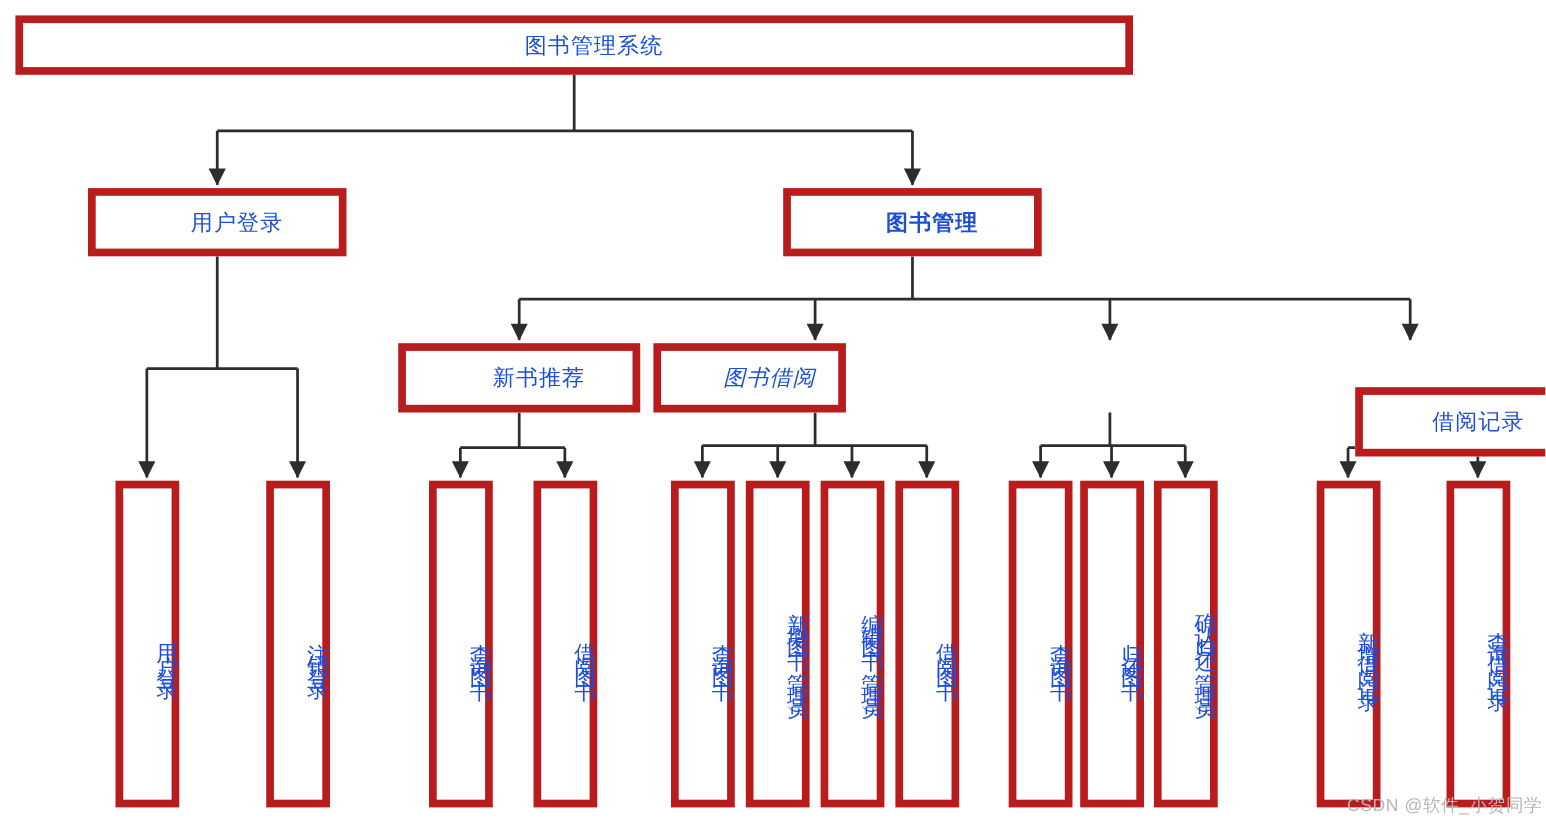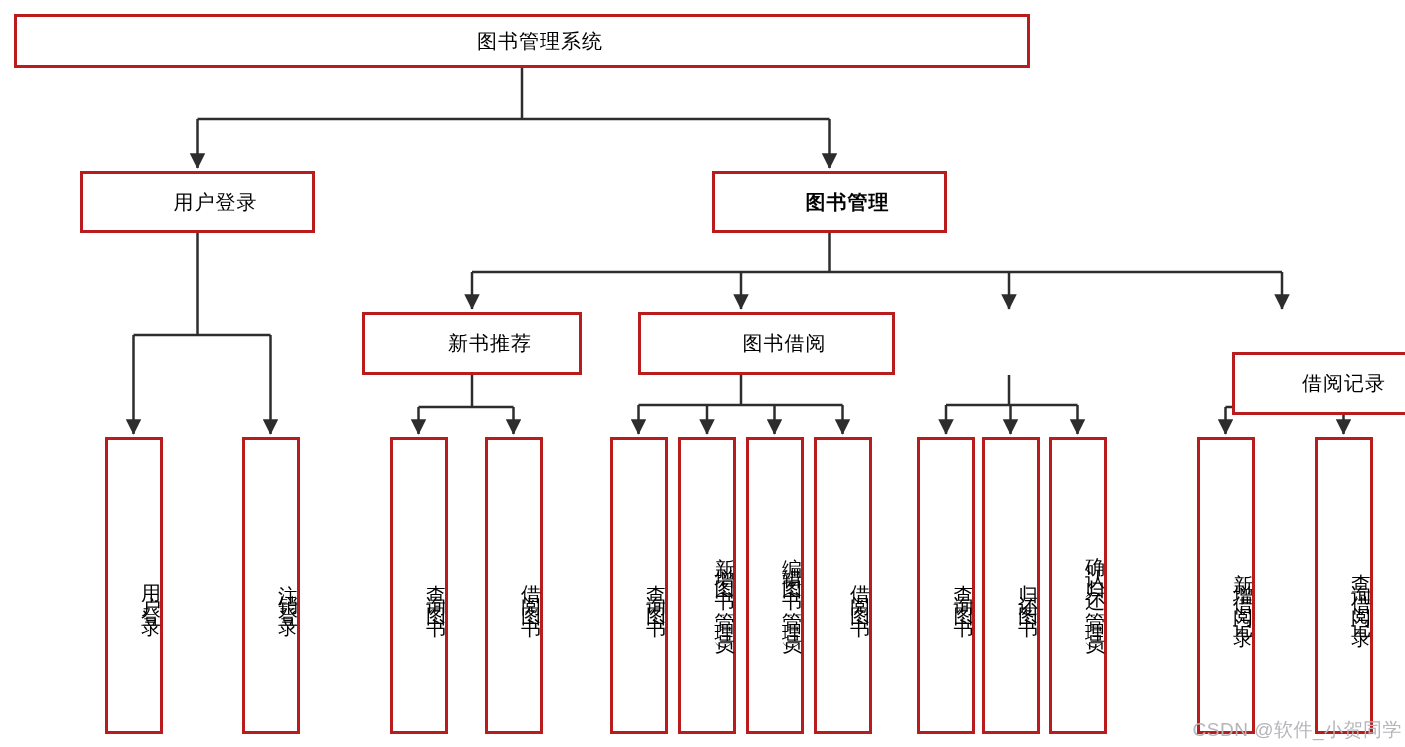--- a/index.html
+++ b/index.html
@@ -7,42 +7,42 @@
     position:relative;
     width:1405px;height:747px;
     background:#ffffff;
     font-family:"Liberation Sans","DejaVu Sans",sans-serif;
     overflow:hidden;
   }
   .connectors{position:absolute;left:0;top:0;z-index:1;}
   .node{
     position:absolute;
     box-sizing:border-box;
-    border:3px solid #b91c1c;
+    border:7px solid #b91c1c;
     background:#ffffff;
     display:flex;align-items:center;justify-content:center;
-    color:#000000;
+    color:#1d4ed8;
     font-size:20px;
     letter-spacing:1px;
     z-index:2;
     padding-left:36px;
   }
   .leaf span{
     writing-mode:vertical-rl;
     text-orientation:mixed;
     letter-spacing:11px;
     margin-bottom:-11px;
     font-size:20px;
     line-height:1;
     white-space:nowrap;
   }
   .watermark{
     position:absolute;
     right:3px;bottom:4px;
-    font-size:19px;
+    font-size:16px;
     color:#b5b5ba;
     letter-spacing:0.5px;
     z-index:3;
   }
 </style>
 </head>
 <body>
 
 <div class="canvas">
 
@@ -95,21 +95,21 @@
       <path d="M1343.5,407 V434" marker-end="url(#arw)"></path>
     </g>
   </svg>
 
   <div class="node" style="left:14px;top:14px;width:1016px;height:54px;">图书管理系统</div>
 
   <div class="node" style="left:80px;top:171px;width:235px;height:62px;">用户登录</div>
   <div class="node" style="left:712px;top:171px;width:235px;height:62px;font-weight:bold;">图书管理</div>
 
   <div class="node" style="left:362px;top:312px;width:220px;height:63px;text-align:center;">新书推荐</div>
-  <div class="node" style="left:638px;top:312px;width:257px;height:63px;">图书借阅</div>
+  <div class="node" style="left:594px;top:312px;width:175px;height:63px;font-style:italic;">图书借阅</div>
   <div class="node" style="left:1232px;top:312px;width:188px;height:63px;margin-top:40px;">借阅记录</div>
 
   <div class="node leaf" style="left:104.5px;top:437px;width:58px;height:297px;">
     <span>用户登录</span>
   </div>
   <div class="node leaf" style="left:241.5px;top:437px;width:58px;height:297px;">
     <span>注销登录</span>
   </div>
 
   <div class="node leaf" style="left:389.5px;top:437px;width:58px;height:297px;">

